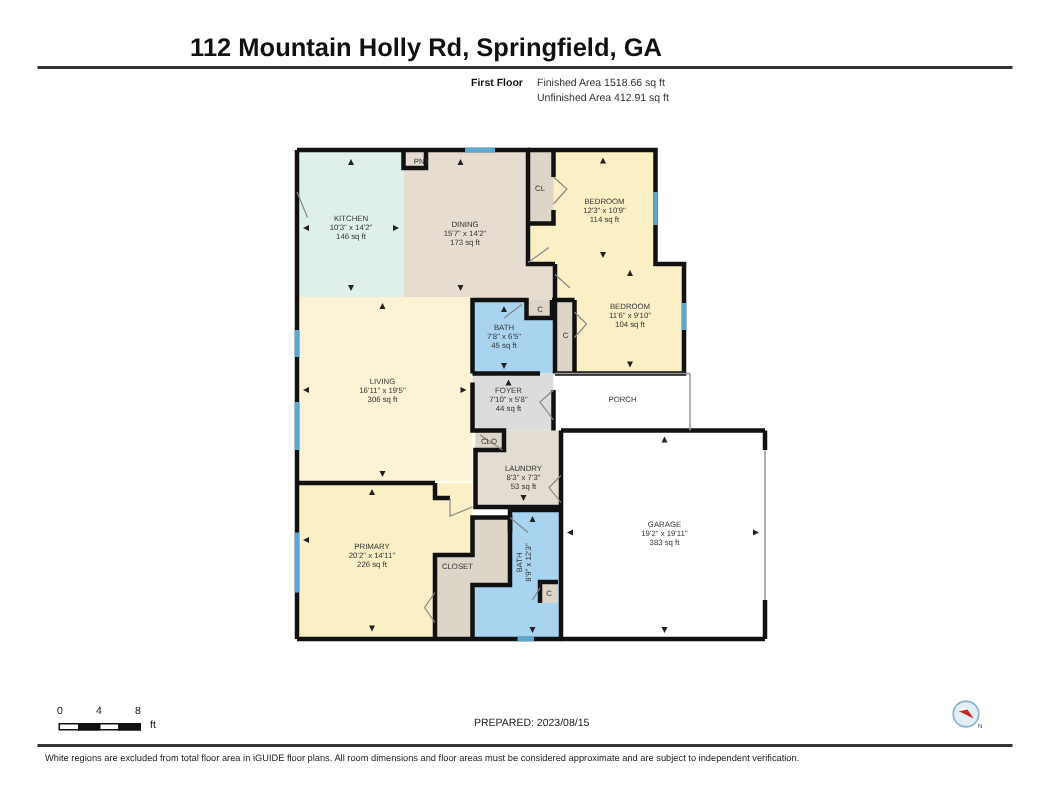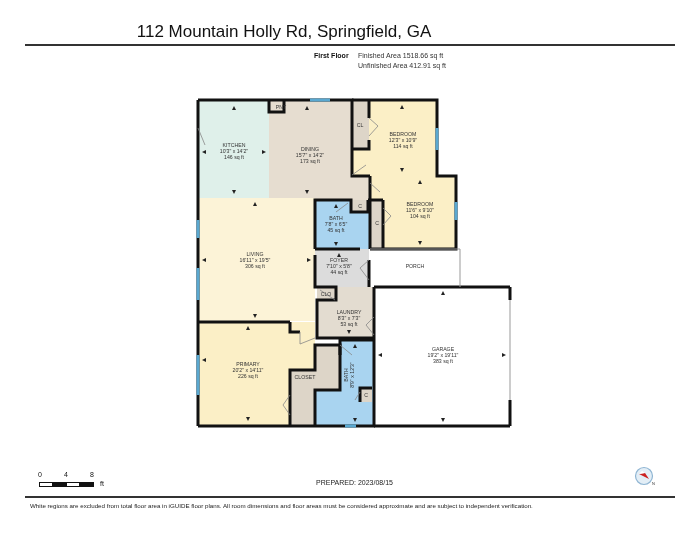--- a/index.html
+++ b/index.html
@@ -1,17 +1,17 @@
 <!DOCTYPE html>
 <html><head>
 <meta charset="utf-8">
 <style>
   html, body { margin: 0; padding: 0; background: #ffffff; }
   body { width: 700px; height: 541px; position: relative; overflow: hidden; font-family: "Liberation Sans", sans-serif; color: #111; }
-  .title { position: absolute; left: 0; width: 568px; top: 22px; text-align: center; font-size: 17px; font-weight: normal; color: #111; }
+  .title { position: absolute; left: 0; width: 568px; top: 22px; text-align: center; font-size: 17px; font-weight: bold; color: #111; }
   .rule-top { position: absolute; left: 25px; width: 650px; top: 44px; height: 2px; background: #333; }
   .floor-label { position: absolute; left: 314px; top: 52px; font-size: 7px; font-weight: bold; }
   .area-finished { position: absolute; left: 358px; top: 52px; font-size: 7px; color: #333; }
   .area-unfinished { position: absolute; left: 358px; top: 62px; font-size: 7px; color: #333; }
   svg.plan { position: absolute; left: 0; top: 0; }
   .room-label { font-family: "Liberation Sans", sans-serif; font-size: 5.2px; fill: #333; text-anchor: middle; }
   .scale { position: absolute; left: 38px; top: 471px; width: 80px; height: 20px; }
   .scale-num { position: absolute; top: 0; font-size: 7px; color: #111; }
   .scale-bar { position: absolute; top: 11px; height: 3px; border: 1px solid #111; }
   .scale-unit { position: absolute; left: 62px; top: 9px; font-size: 7px; }

